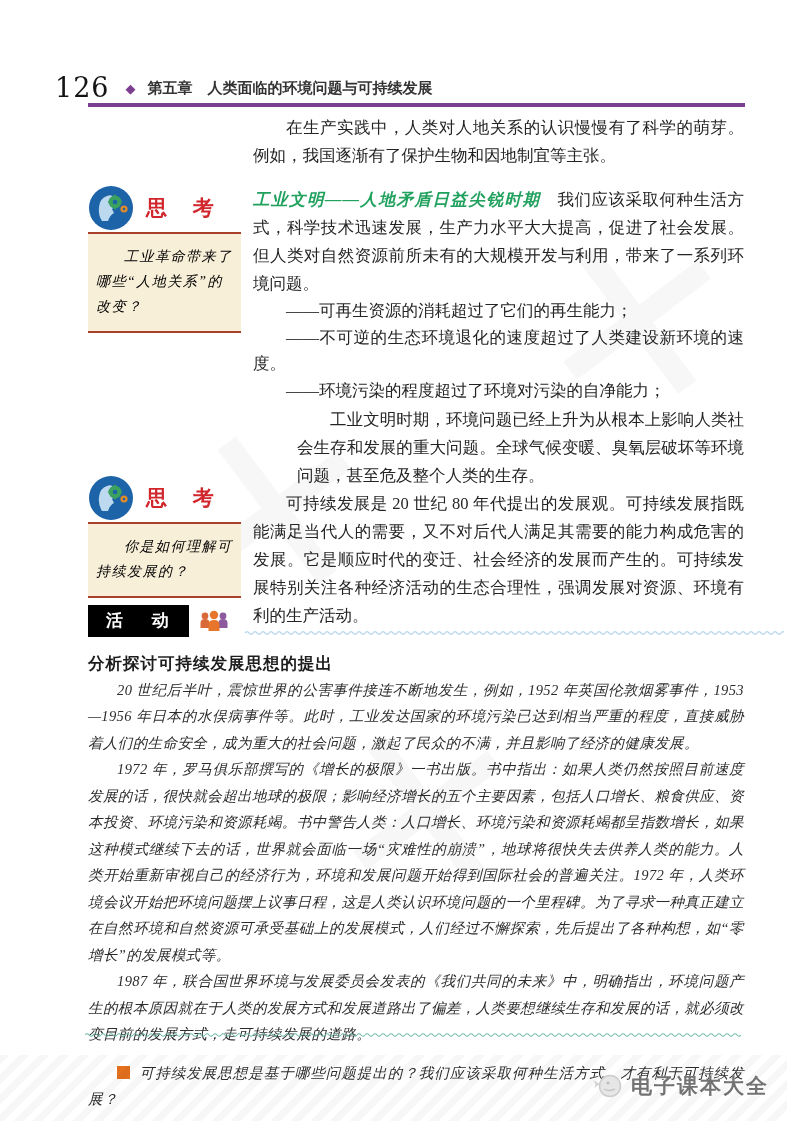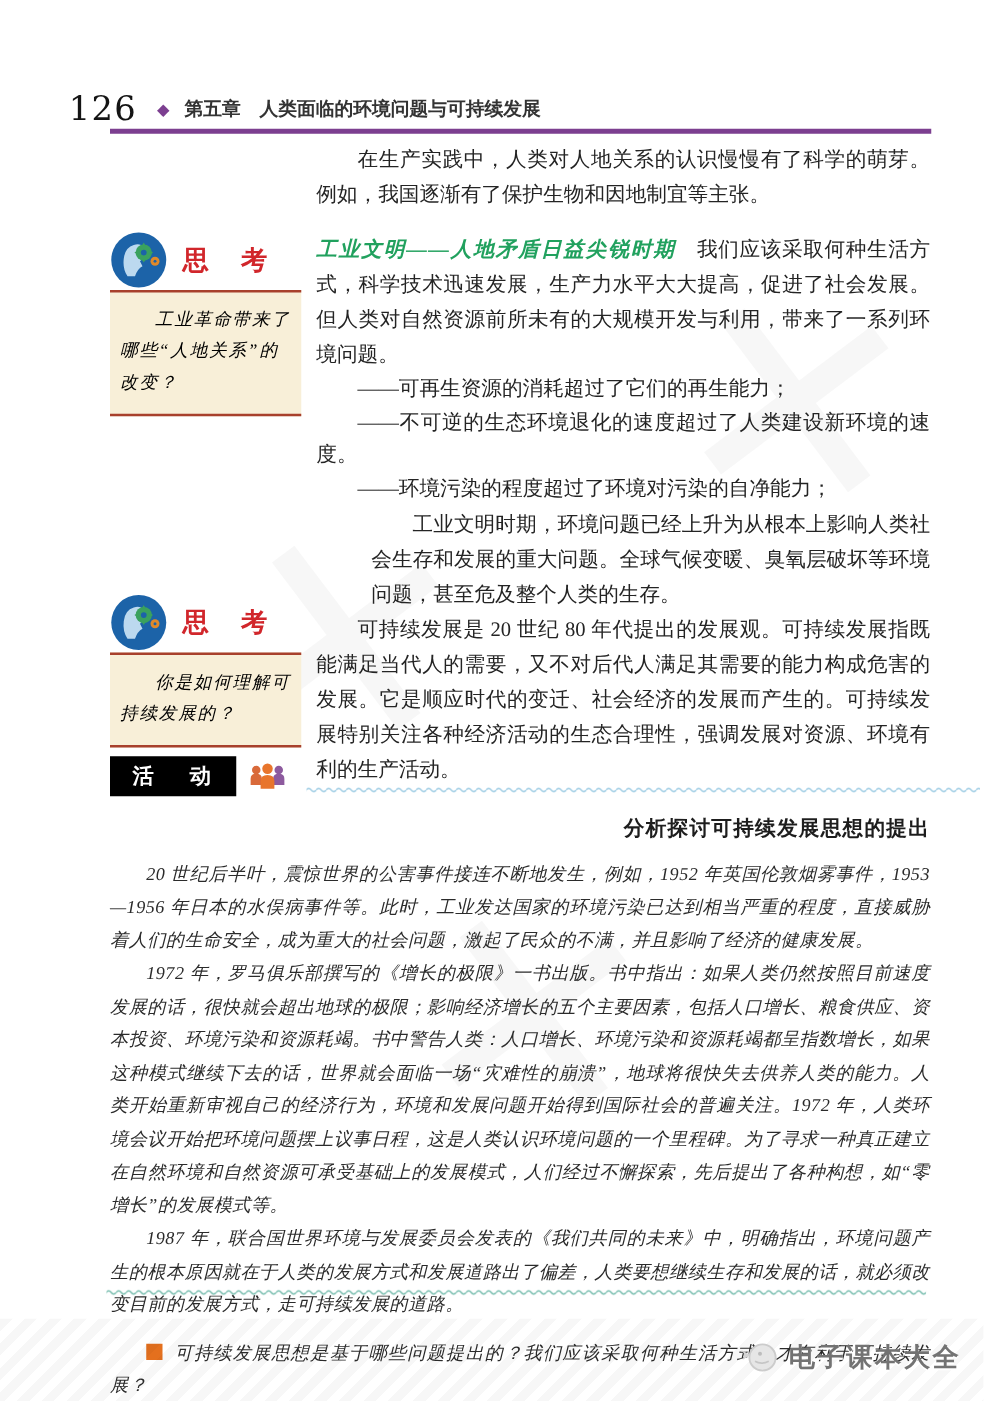--- a/index.html
+++ b/index.html
@@ -68,23 +68,23 @@
   }
   .act-row { display:flex; align-items:center; height:30px; }
   .act-badge {
     background:#000000; color:#fff; font-family:Liberation Sans, sans-serif;
     font-weight:bold; font-size:17px; letter-spacing:12px;
     padding:3px 8px 3px 18px; white-space:nowrap;
   }
   .act-people { margin-left:8px; display:inline-flex; }
   .act-wave { flex:1 1 auto; margin-left:14px; margin-right:-40px; height:6px; }
   .act-title {
-    text-align:right; font-family:"Liberation Sans",sans-serif;
+    text-align:left; font-family:"Liberation Sans",sans-serif;
     font-weight:bold; font-size:16.5px; color:#1d1d1d;
-    margin-top:14px; margin-bottom:10px; letter-spacing:1px;
+    margin-top:14px; letter-spacing:1px;
   }
   .activity p { text-indent:2em; text-align:justify; font-style:italic; letter-spacing:0.4px; }
   .act-question { margin-top:12px; }
   .q-bullet {
     display:inline-block; width:13px; height:13px; background:#e4701e;
     margin-right:9px; vertical-align:-1px;
   }
 
   
   .bottom-wave { position:absolute; left:85px; top:1024px; width:656px; height:6px; }

